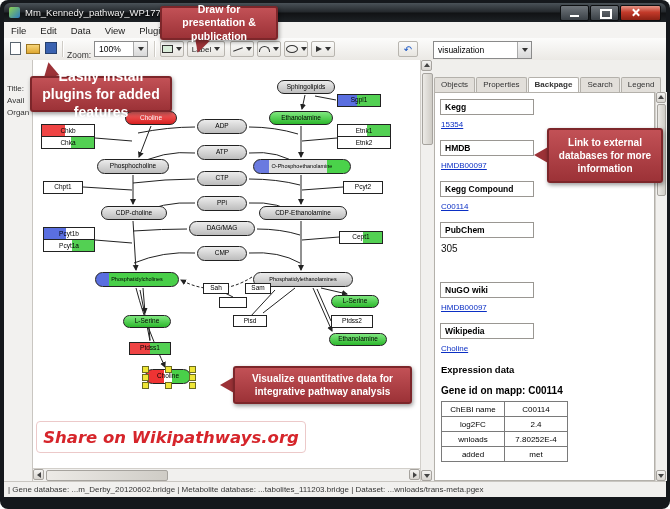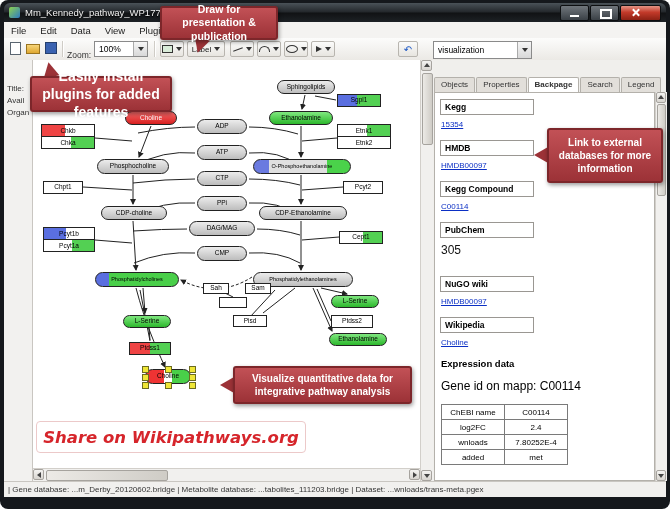--- a/index.html
+++ b/index.html
@@ -88,23 +88,23 @@
   .rightpanel{position:absolute;left:433px;top:60px;width:233px;height:421px;background:#f0efec}
   .tabbar{position:absolute;left:1px;top:17px;height:15px;display:flex;font-size:8px}
   .tab{padding:2px 6px 1px 6px;background:#e2dfda;border:1px solid #b4b1ab;border-bottom:none;
     margin-right:1px;border-radius:2px 2px 0 0;color:#333;white-space:nowrap}
   .tab.active{background:#fff;position:relative;top:0;font-weight:bold}
   .bp-content{position:absolute;left:1px;top:32px;width:221px;height:389px;background:#fff;
     border:1px solid #b4b1ab;overflow:hidden;padding:6px 0 0 5px;box-sizing:border-box}
   .bp-header{width:84px;border:1px solid #9a9792;padding:2px 4px;font-size:8.5px;font-weight:bold;
     background:#fff;margin-bottom:5px}
   .bp-link{font-size:8px;color:#0b2fc4;text-decoration:underline;margin:0 0 11px 1px;cursor:pointer}
-  .bp-plain{font-size:12px;color:#111;margin:0 0 19px 1px}
+  .bp-plain{font-size:10px;color:#111;margin:0 0 28px 1px}
   .bp-bold{font-size:9.5px;font-weight:bold;margin:4px 16px 10px 1px}
-  .bp-geneid{font-size:12px;font-weight:normal;margin:6px 0 11px 1px}
+  .bp-geneid{font-size:10px;font-weight:bold;margin:6px 0 5px 1px}
   .bp-table{border-collapse:collapse;margin-left:1px}
   .bp-table td{border:1px solid #7a7a7a;font-size:8px;padding:2.5px 8px;text-align:center;min-width:46px}
   
   .statusbar{position:absolute;left:4px;top:481px;width:662px;height:16px;background:#f1f0ee;
     border-top:1px solid #c9c6c1;font-size:8px;color:#333;display:flex;align-items:center;
     padding-left:4px;box-sizing:border-box;white-space:nowrap;overflow:hidden}
   
   .callout{position:absolute;background:linear-gradient(180deg,#c25156,#9c3237);border:2px solid #7c262a;
     border-radius:3px;color:#fff;font-weight:bold;font-size:10.5px;text-align:center;display:flex;
     align-items:center;justify-content:center;padding:3px 6px;box-sizing:border-box;line-height:1.3;

